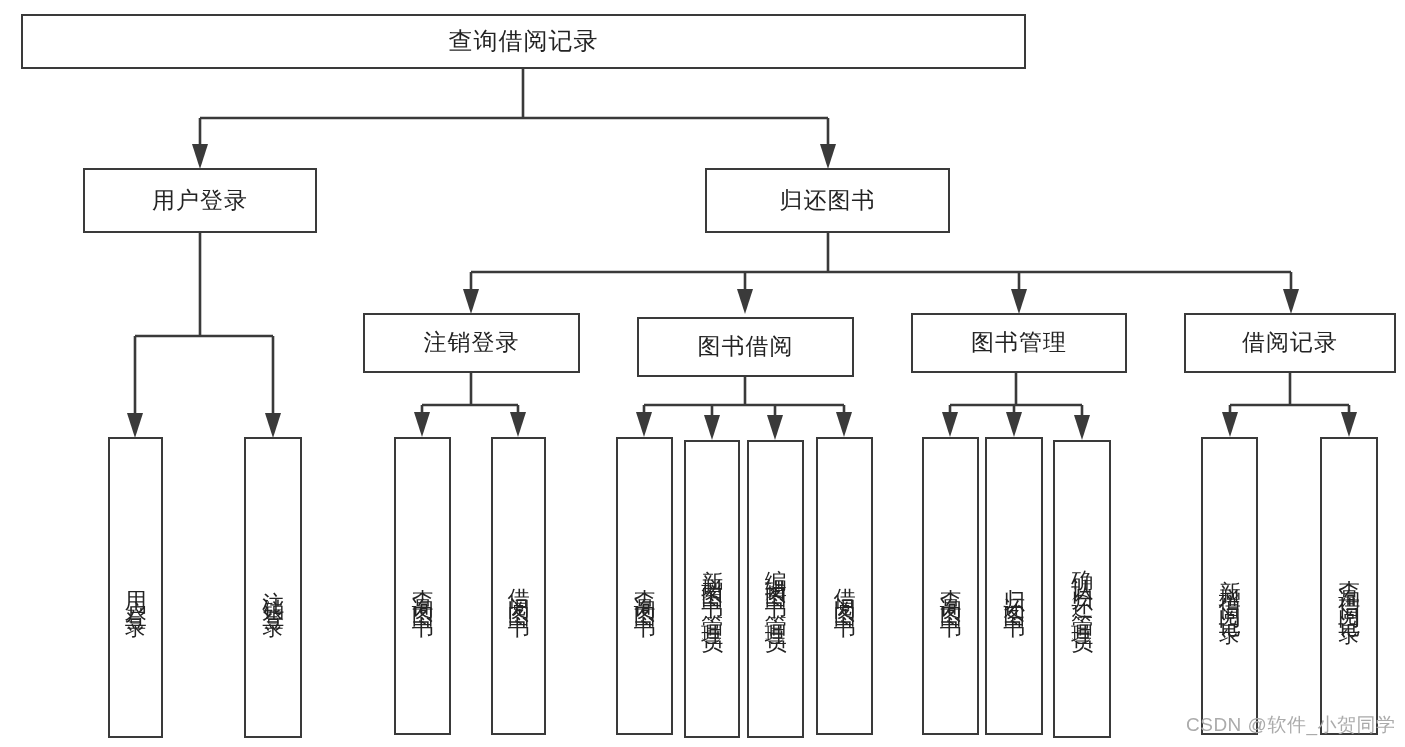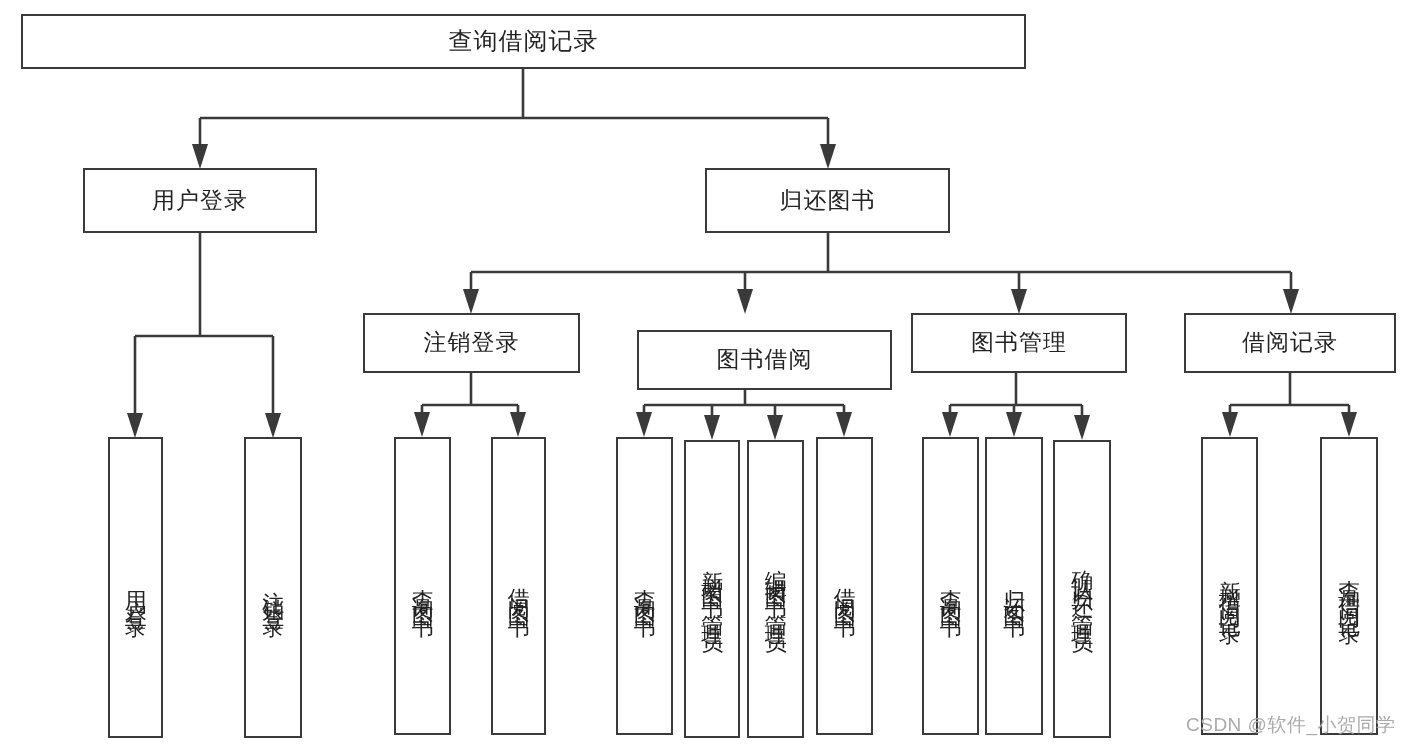--- a/index.html
+++ b/index.html
@@ -84,21 +84,21 @@
       <polygon points="1349,437 1341,412 1357,412"></polygon>
     </g>
   </svg>
 
   <div class="node title" style="left:21px; top:14px; width:1005px; height:55px;">查询借阅记录</div>
 
   <div class="node h" style="left:83px; top:168px; width:234px; height:65px;">用户登录</div>
   <div class="node h" style="left:705px; top:168px; width:245px; height:65px;">归还图书</div>
 
   <div class="node h" style="left:363px; top:313px; width:217px; height:60px;">注销登录</div>
-  <div class="node h" style="left:637px; top:330px; width:255px; height:60px;">图书借阅</div>
+  <div class="node h" style="left:637px; top:317px; width:217px; height:60px;">图书借阅</div>
   <div class="node h" style="left:911px; top:313px; width:216px; height:60px;">图书管理</div>
   <div class="node h" style="left:1184px; top:313px; width:212px; height:60px;">借阅记录</div>
 
   <div class="node v" style="left:108px; top:437px; width:55px; height:301px;">用户登录</div>
   <div class="node v" style="left:244px; top:437px; width:58px; height:301px;">注销登录</div>
 
   <div class="node v" style="left:394px; top:437px; width:57px; height:298px;">查询图书</div>
   <div class="node v" style="left:491px; top:437px; width:55px; height:298px;">借阅图书</div>
 
   <div class="node v" style="left:616px; top:437px; width:57px; height:298px;">查询图书</div>

